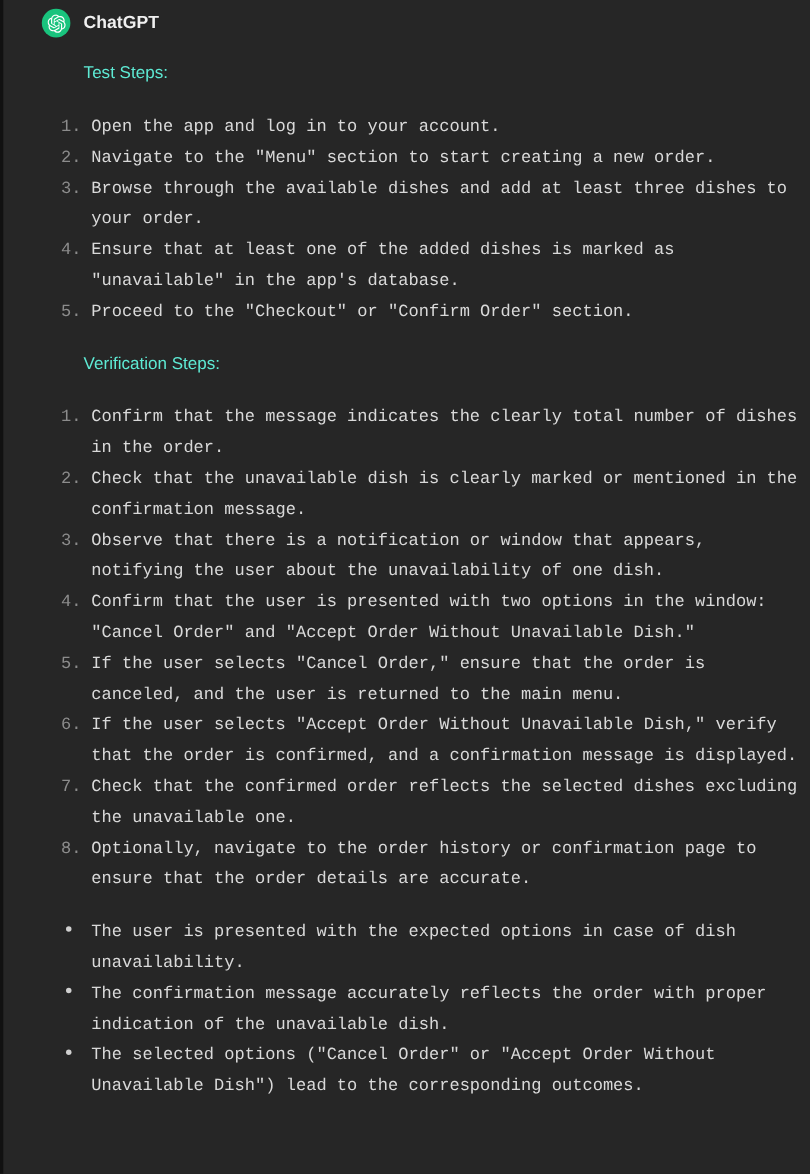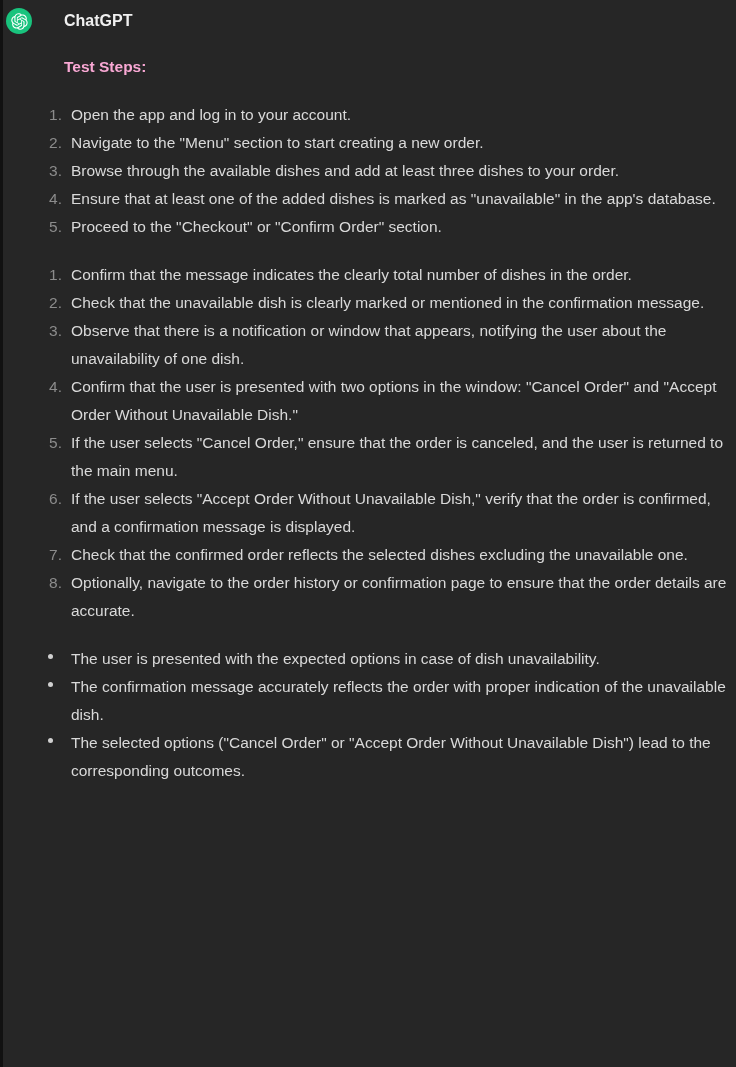--- a/index.html
+++ b/index.html
@@ -13,23 +13,24 @@
     -webkit-font-smoothing: antialiased;
   }
   .left-strip {
     position: absolute;
     left: 0; top: 0;
     width: 3px; height: 1067px;
     background: #111111;
   }
   .message {
     position: relative;
-    padding: 0 8px 0 64px;
+    padding: 0 8px 0 44px;
     color: #d9d9d9;
     font-size: 15.5px;
+    margin-left: 32px;
   }
   .avatar {
     position: absolute;
     left: 6px; top: 8px;
     width: 26px; height: 26px;
     border-radius: 50%;
     background: #19c37d;
     display: flex;
     align-items: center;
     justify-content: center;
@@ -43,33 +44,34 @@
     color: #f0f0f0;
   }
   .para {
     margin: 0;
     line-height: 28px;
   }
   .sec-heading {
     margin: 20px 0 0 0;
     font-size: 15.5px;
     line-height: 28px;
-    font-weight: 700;
-    color: #f9a8d4;
+    font-weight: 400;
+    color: #5eead4;
   }
   ol.steps, ul.bullets {
     margin: 20px 0 0 0;
     padding: 0;
     list-style: none;
   }
   ol.steps { counter-reset: step; }
   ol.steps > li, ul.bullets > li {
     position: relative;
     padding-left: 7px;
     line-height: 28px;
+    font-family: Liberation Mono, monospace;
   }
   ol.steps > li::before {
     counter-increment: step;
     content: counter(step) ".";
     position: absolute;
     right: 100%;
     margin-right: 2px;
     top: 0;
     line-height: 28px;
     color: #8c8c8c;
@@ -105,20 +107,21 @@
   <h4 class="sec-heading">Test Steps:</h4>
   <ol class="steps">
     <li><span>Open the app and log in to your account.</span></li>
     <li><span>Navigate to the "Menu" section to start creating a new order.</span></li>
     <li><span>Browse through the available dishes and add at least three dishes to your order.</span></li>
     <li><span>Ensure that at least one of the added dishes is marked as "unavailable" in the app's database.</span></li>
     <li><span>Proceed to the "Checkout" or "Confirm Order" section.</span></li>
   </ol>
 
 
+  <h4 class="sec-heading">Verification Steps:</h4>
   <ol class="steps">
     <li><span>Confirm that the message indicates the clearly total number of dishes in the order.</span></li>
     <li><span>Check that the unavailable dish is clearly marked or mentioned in the confirmation message.</span></li>
     <li><span>Observe that there is a notification or window that appears, notifying the user about the unavailability of one dish.</span></li>
     <li><span>Confirm that the user is presented with two options in the window: "Cancel Order" and "Accept Order Without Unavailable Dish."</span></li>
     <li><span>If the user selects "Cancel Order," ensure that the order is canceled, and the user is returned to the main menu.</span></li>
     <li><span>If the user selects "Accept Order Without Unavailable Dish," verify that the order is confirmed, and a confirmation message is displayed.</span></li>
     <li><span>Check that the confirmed order reflects the selected dishes excluding the unavailable one.</span></li>
     <li><span>Optionally, navigate to the order history or confirmation page to ensure that the order details are accurate.</span></li>
   </ol>

